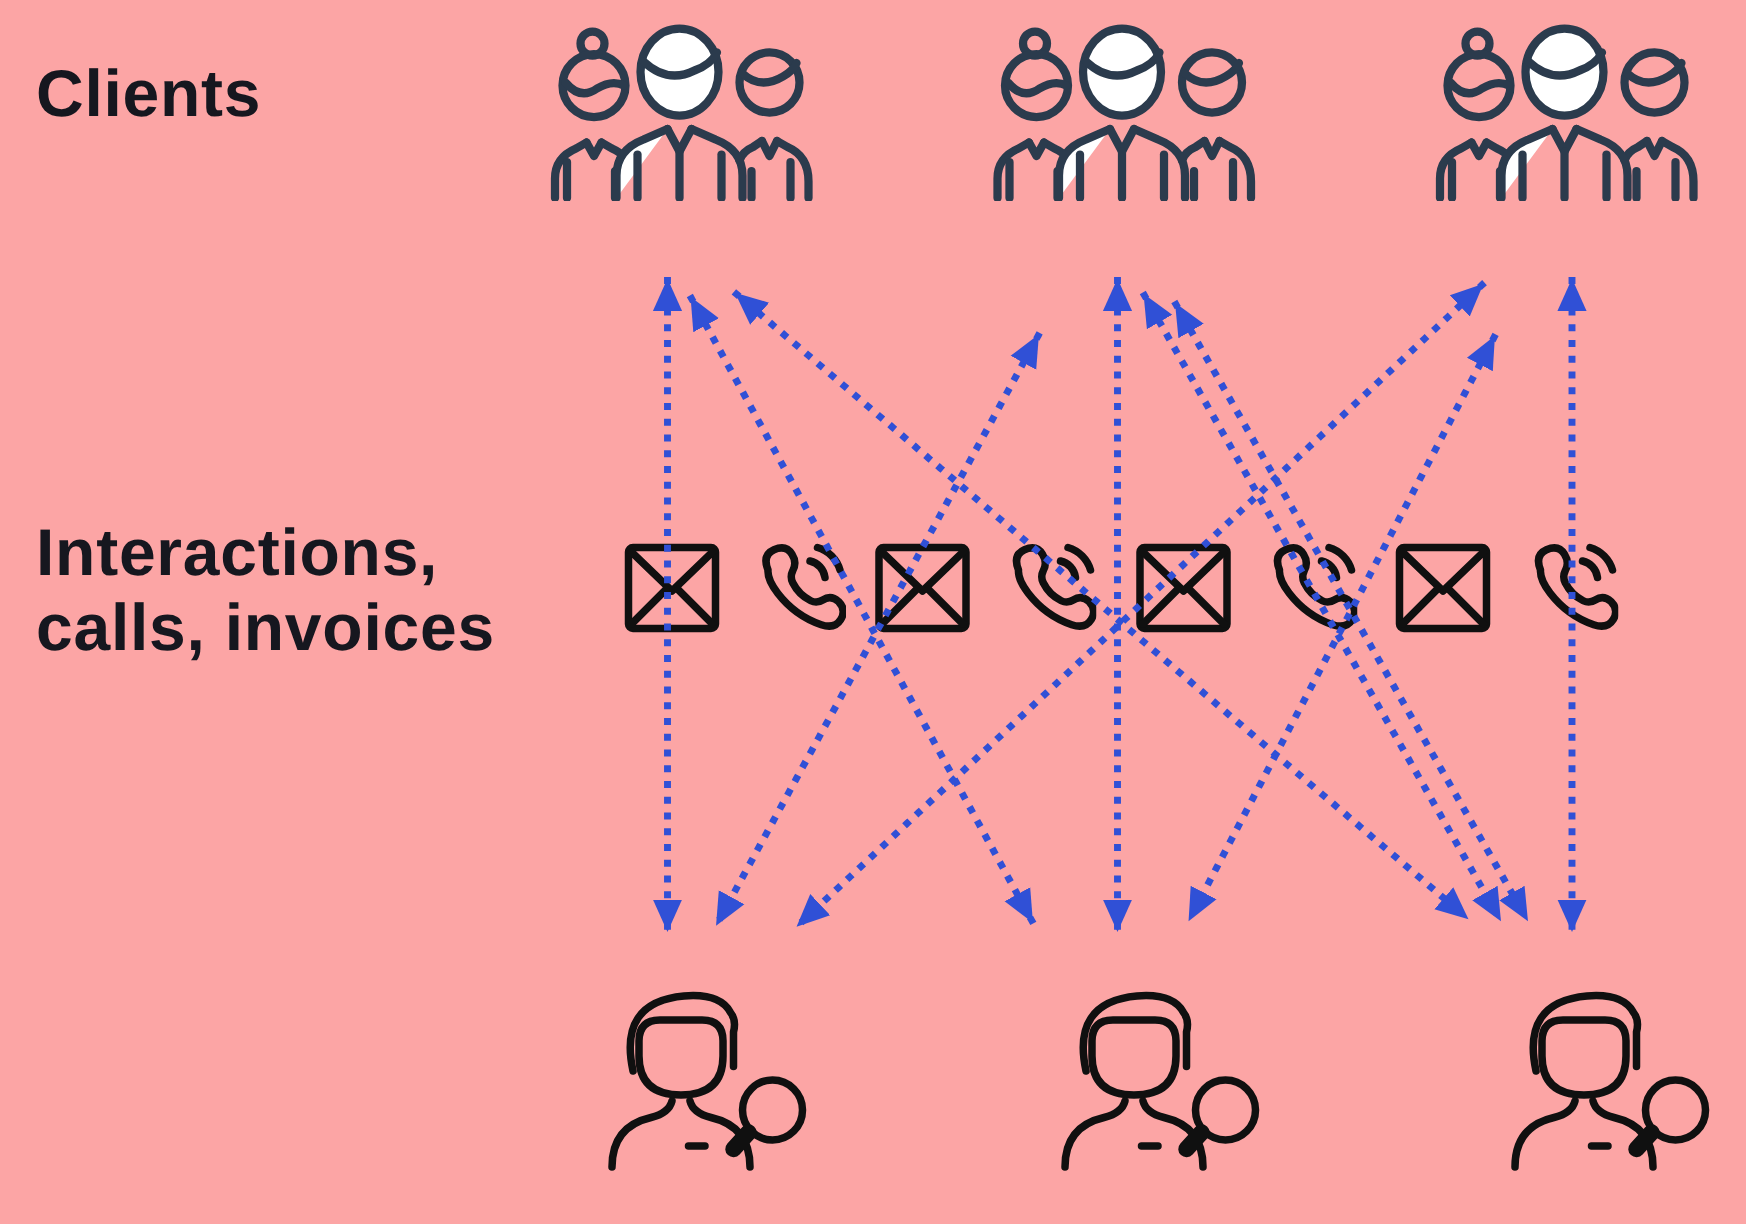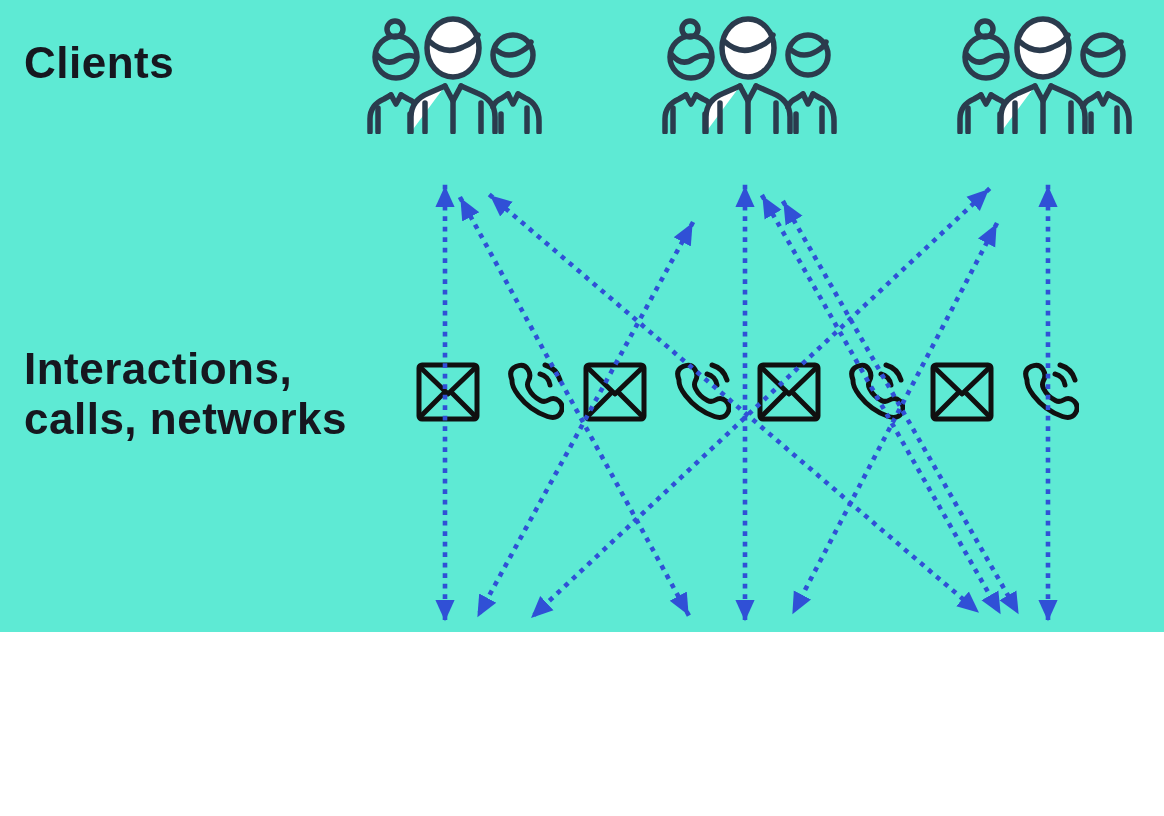--- a/index.html
+++ b/index.html
@@ -4,22 +4,22 @@
 <style>
   html, body {
     margin: 0;
     padding: 0;
     background: #ffffff;
     font-family: "Liberation Sans", "DejaVu Sans", sans-serif;
   }
   .canvas {
     position: relative;
     width: 1164px;
-    height: 632px;
-    background: #5eead4;
+    height: 816px;
+    background: #fca5a5;
     overflow: hidden;
   }
   .label {
     position: absolute;
     left: 24px;
     color: #16171f;
     font-size: 44px;
     font-weight: 600;
     line-height: 50px;
     letter-spacing: 0.5px;
@@ -47,21 +47,21 @@
 </style>
 </head>
 <body>
 
 <div class="canvas">
 
   <div class="label" id="lbl-clients">Clients</div>
 
   <div class="label" id="lbl-interactions">
     <div>Interactions,</div>
-    <div>calls, networks</div>
+    <div>calls, invoices</div>
   </div>
 
 
   <div id="client-row">
       <svg class="icon client-group" style="left: 365px;">
         <use href="#people-group-icon" xlink:href="#people-group-icon"></use>
       </svg>
       <svg class="icon client-group" style="left: 660px;">
         <use href="#people-group-icon" xlink:href="#people-group-icon"></use>
       </svg>

